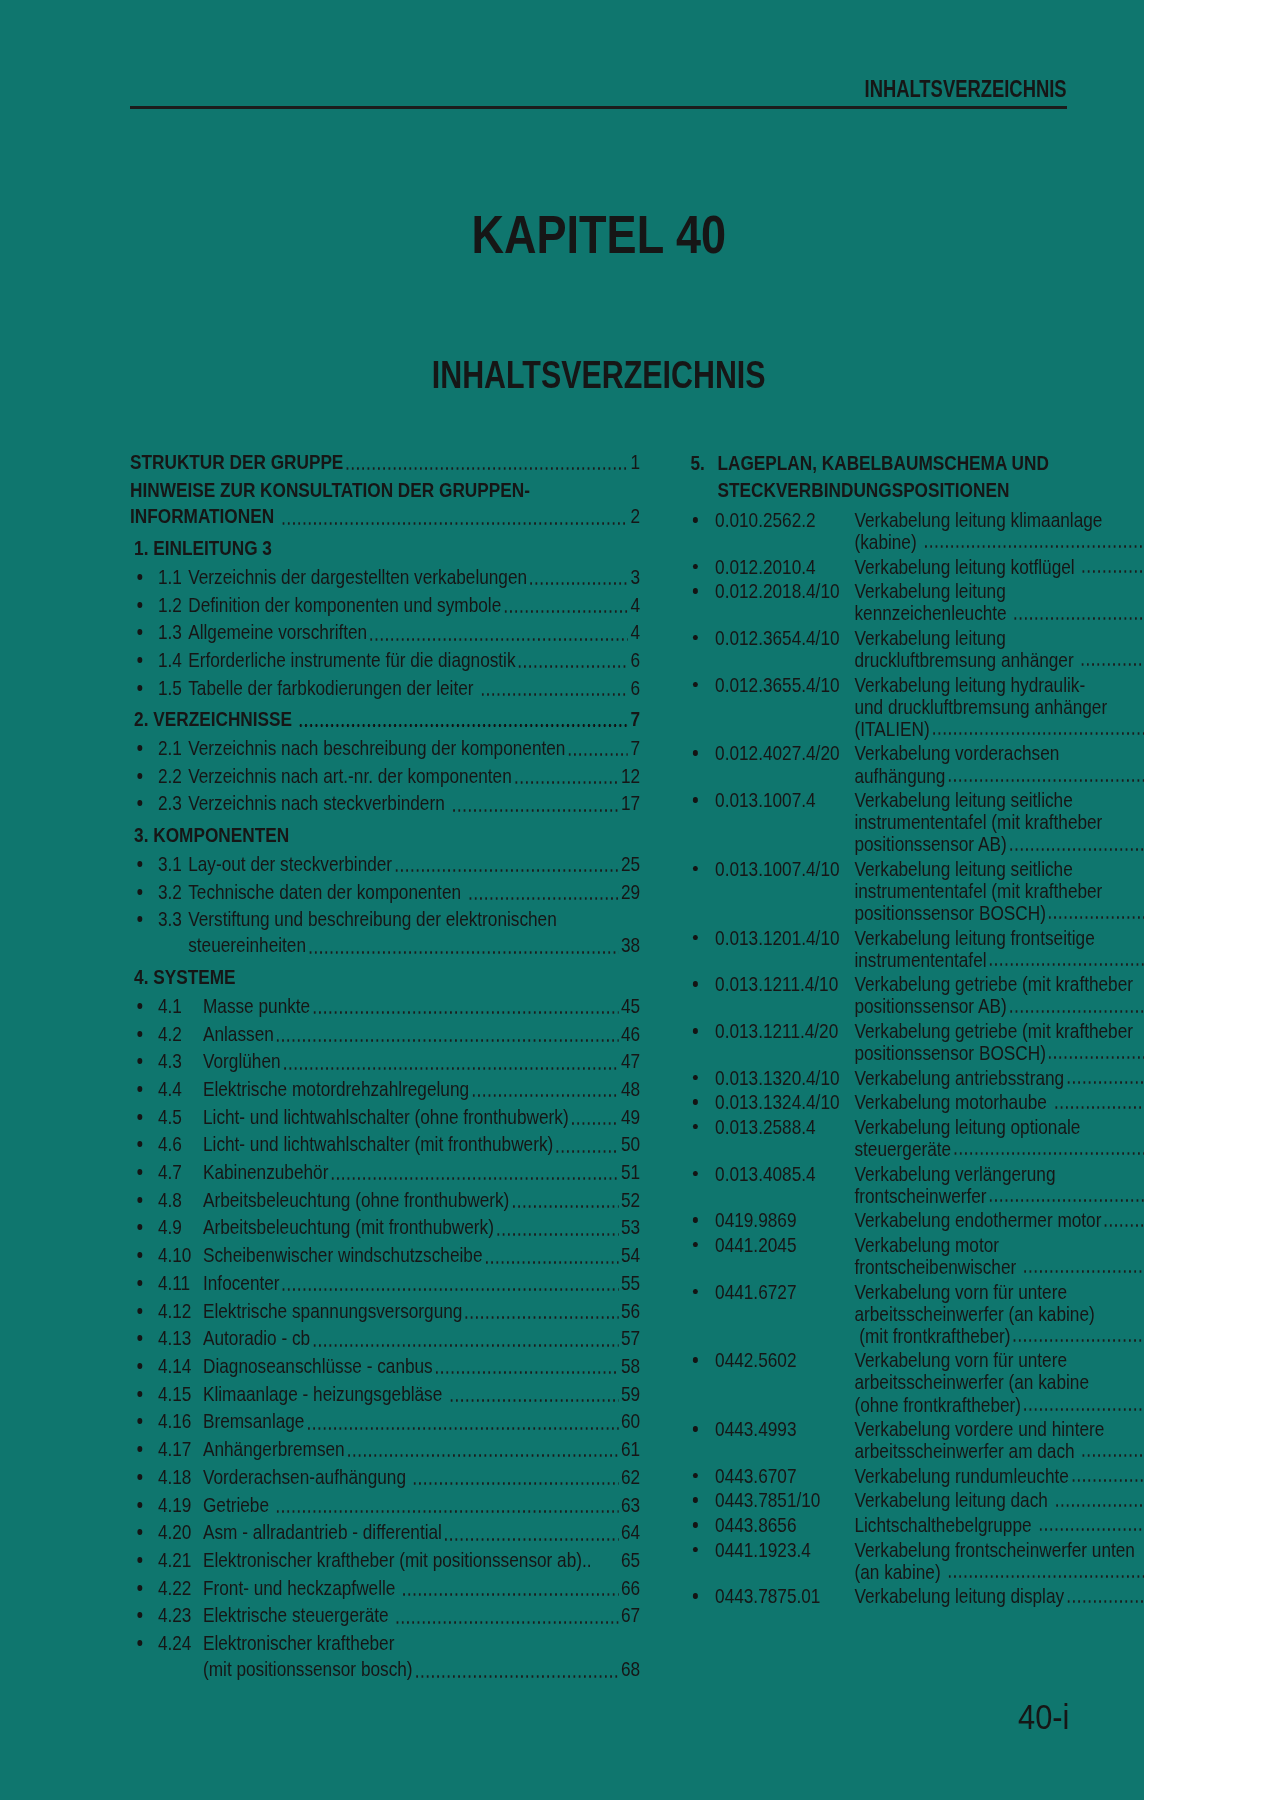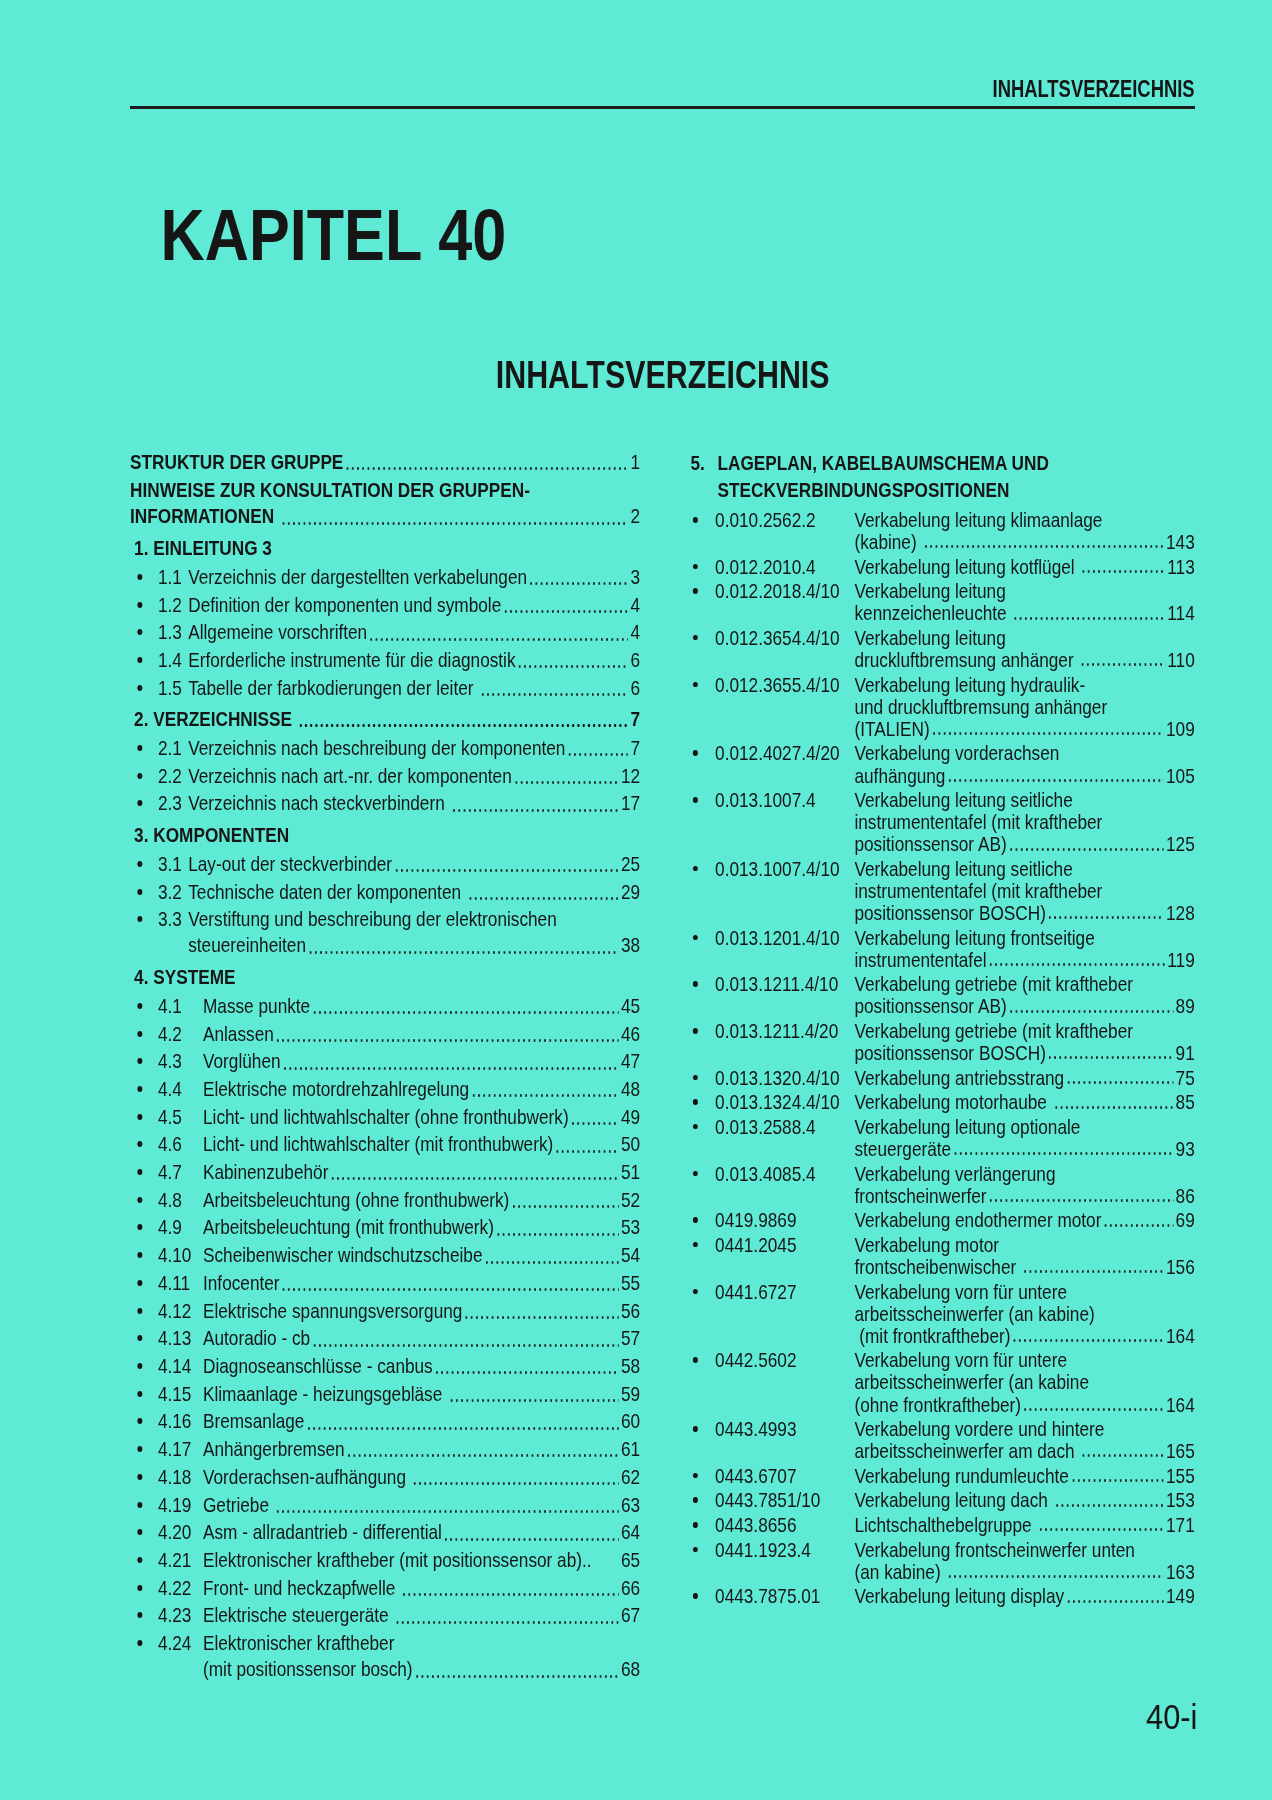--- a/index.html
+++ b/index.html
@@ -1,22 +1,22 @@
 <!DOCTYPE html>
 <html><head>
 <meta charset="utf-8">
 <style>
   html,body{margin:0;padding:0;background:#ffffff;}
-  .page{position:relative;width:1272px;height:1800px;background:#5eead4;color:#161616;
+  .page{position:relative;width:1144px;height:1800px;background:#0f766e;color:#161616;
         font-family:"Liberation Sans","DejaVu Sans",sans-serif;overflow:hidden;}
   .running-header{position:absolute;top:76px;right:77px;font-size:23px;font-weight:bold;
         transform:scaleX(.80);transform-origin:100% 50%;white-space:pre;}
   .rule{position:absolute;left:130px;right:77px;top:106px;height:3px;background:#1c1c1c;}
-  .chapter-title{position:absolute;top:200px;left:130px;right:77px;text-align:left;
-        font-size:72px;line-height:70px;font-weight:bold;}
+  .chapter-title{position:absolute;top:200px;left:130px;right:77px;text-align:center;
+        font-size:53px;line-height:70px;font-weight:bold;}
   .chapter-title>span{display:inline-block;transform:scaleX(.85);transform-origin:50% 50%;white-space:pre;}
   .toc-title{position:absolute;top:352px;left:130px;right:77px;text-align:center;
         font-size:38px;line-height:46px;font-weight:bold;}
   .toc-title>span{display:inline-block;transform:scaleX(.80);transform-origin:50% 50%;white-space:pre;}
 
   .col{position:absolute;top:449px;transform:scaleX(.82);transform-origin:0 0;font-size:21px;}
   .col-left{left:130px;width:622px;}
   .col-right{left:688px;width:618px;}
 
   .line,.pl{line-height:26.2px;}

